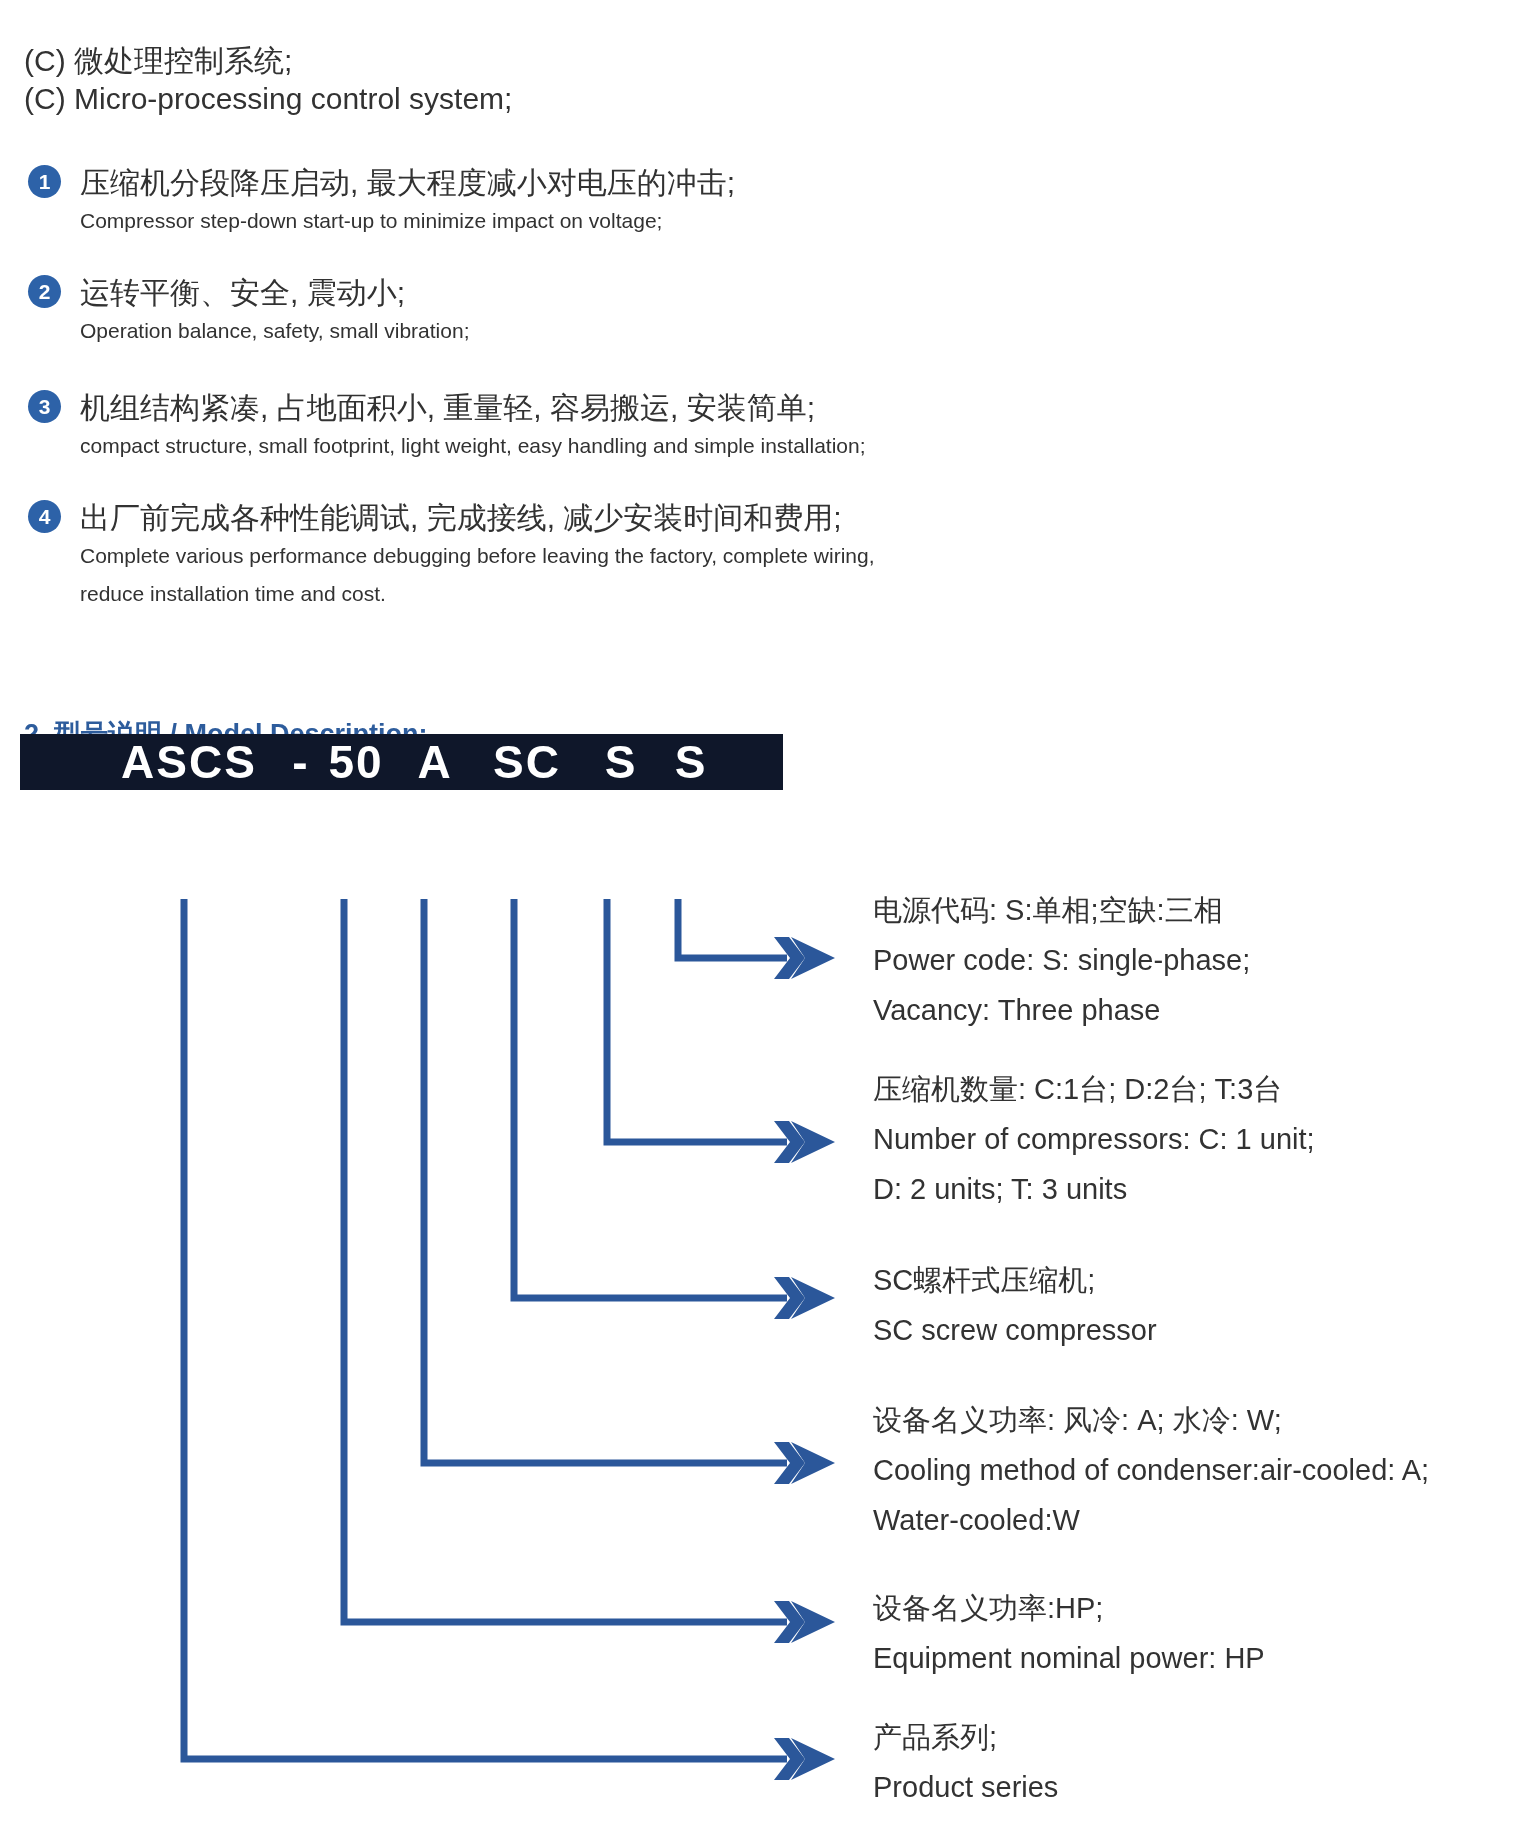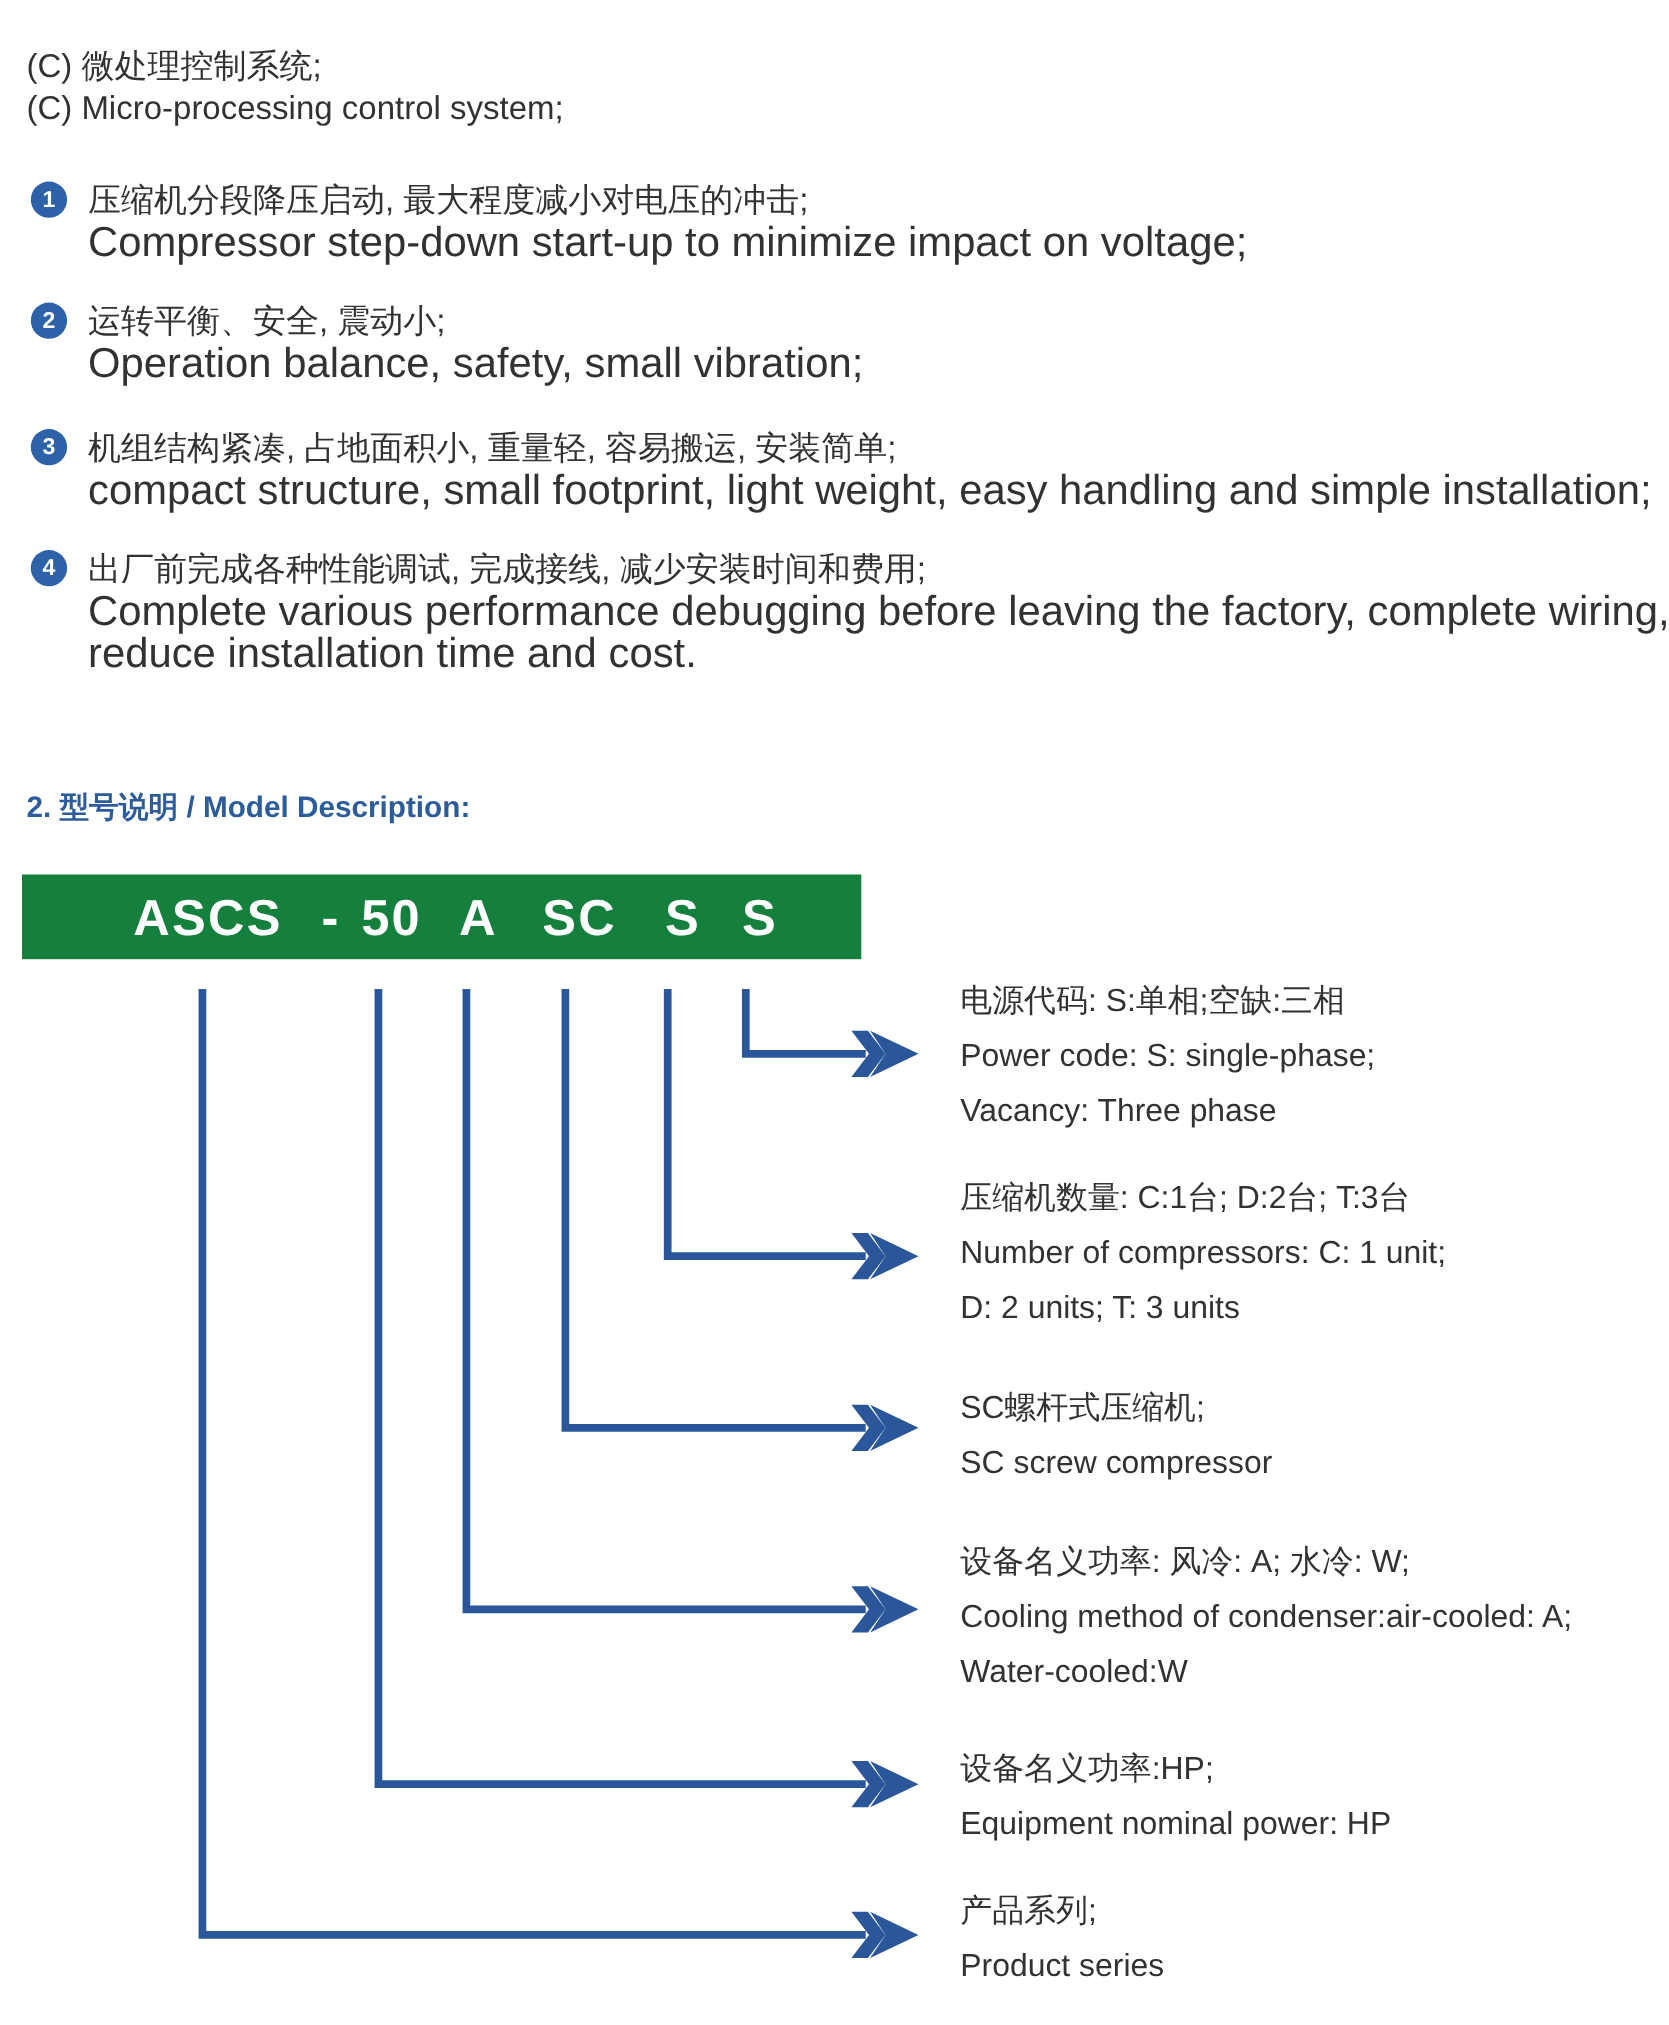--- a/index.html
+++ b/index.html
@@ -15,30 +15,30 @@
   
   .doc-header{position:absolute;left:14px;top:42px;font-size:30px;line-height:38px;color:#323232;}
   
   .feature{position:absolute;left:18px;display:flex;align-items:flex-start;}
   .badge{
     flex:0 0 auto;width:33px;height:33px;border-radius:50%;
     background:#2d62a8;color:#ffffff;font-size:21px;font-weight:700;
     display:flex;align-items:center;justify-content:center;margin-top:1px;
   }
   .feature-text{margin-left:19px;font-size:30px;line-height:38px;color:#323232;}
-  .feature-text .en{font-size:38px;}
+  .feature-text .en{font-size:21px;}
   
   .section-heading{
     position:absolute;left:14px;top:716px;
     font-size:27px;font-weight:700;color:#2d5c9c;
   }
   
   .model-banner{
-    position:absolute;left:10px;top:795px;width:763px;height:77px;
-    background:#15803d;
+    position:absolute;left:10px;top:734px;width:763px;height:56px;
+    background:#0f172a;
   }
   .model-banner .seg{
     position:absolute;top:50%;transform:translate(-50%,-50%);
     color:#ffffff;font-size:46px;font-weight:700;letter-spacing:2px;white-space:nowrap;
   }
   
   .connector-svg{position:absolute;left:0;top:0;}
   
   .desc-block{
     position:absolute;left:863px;

